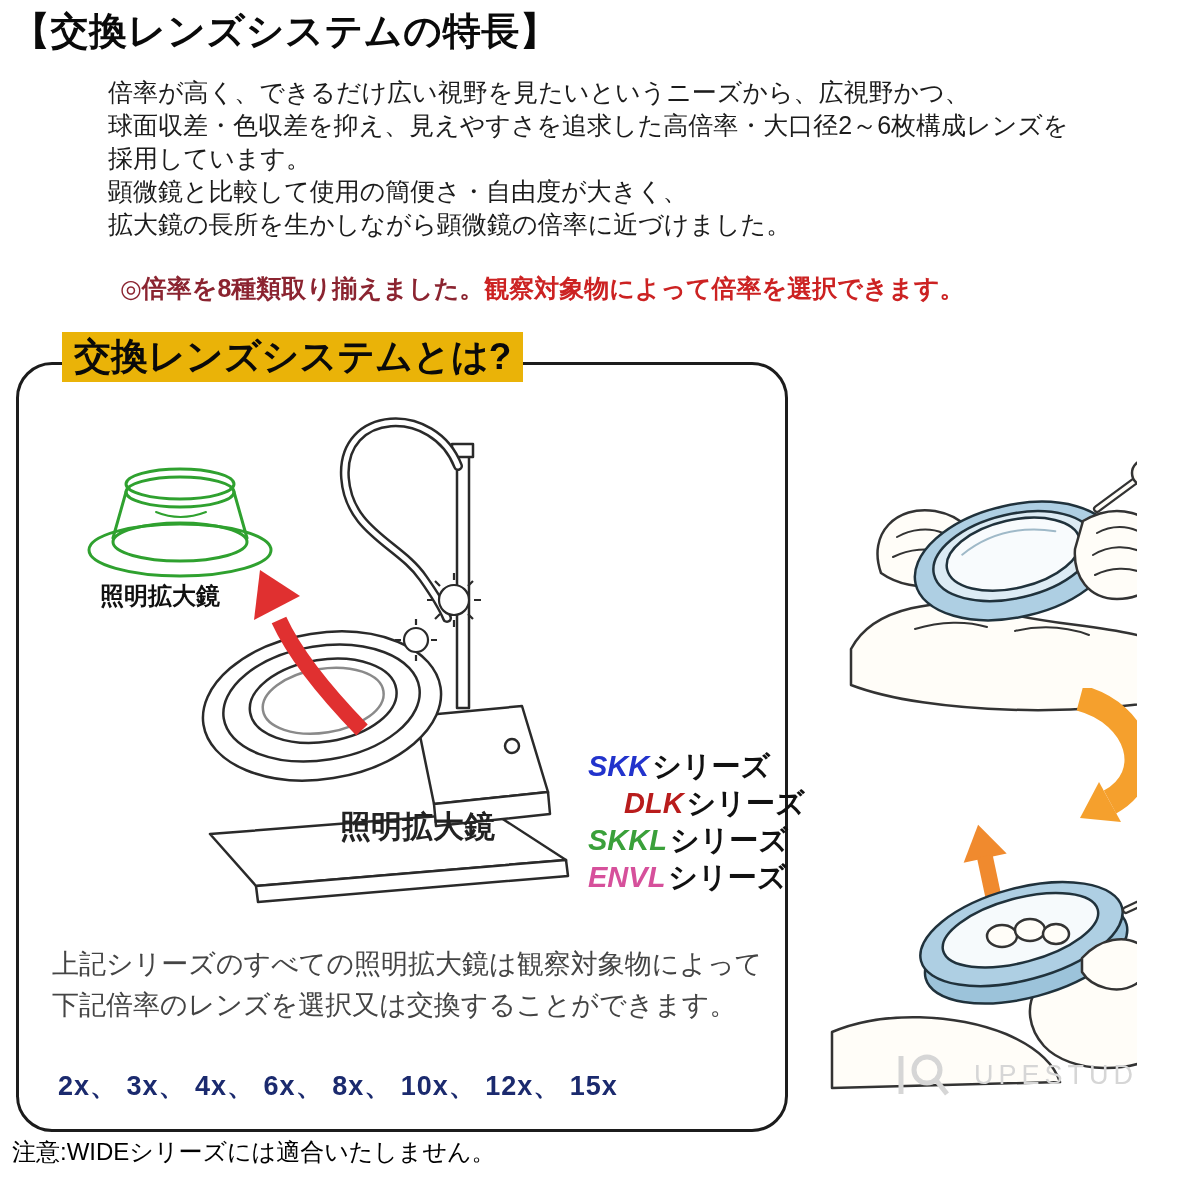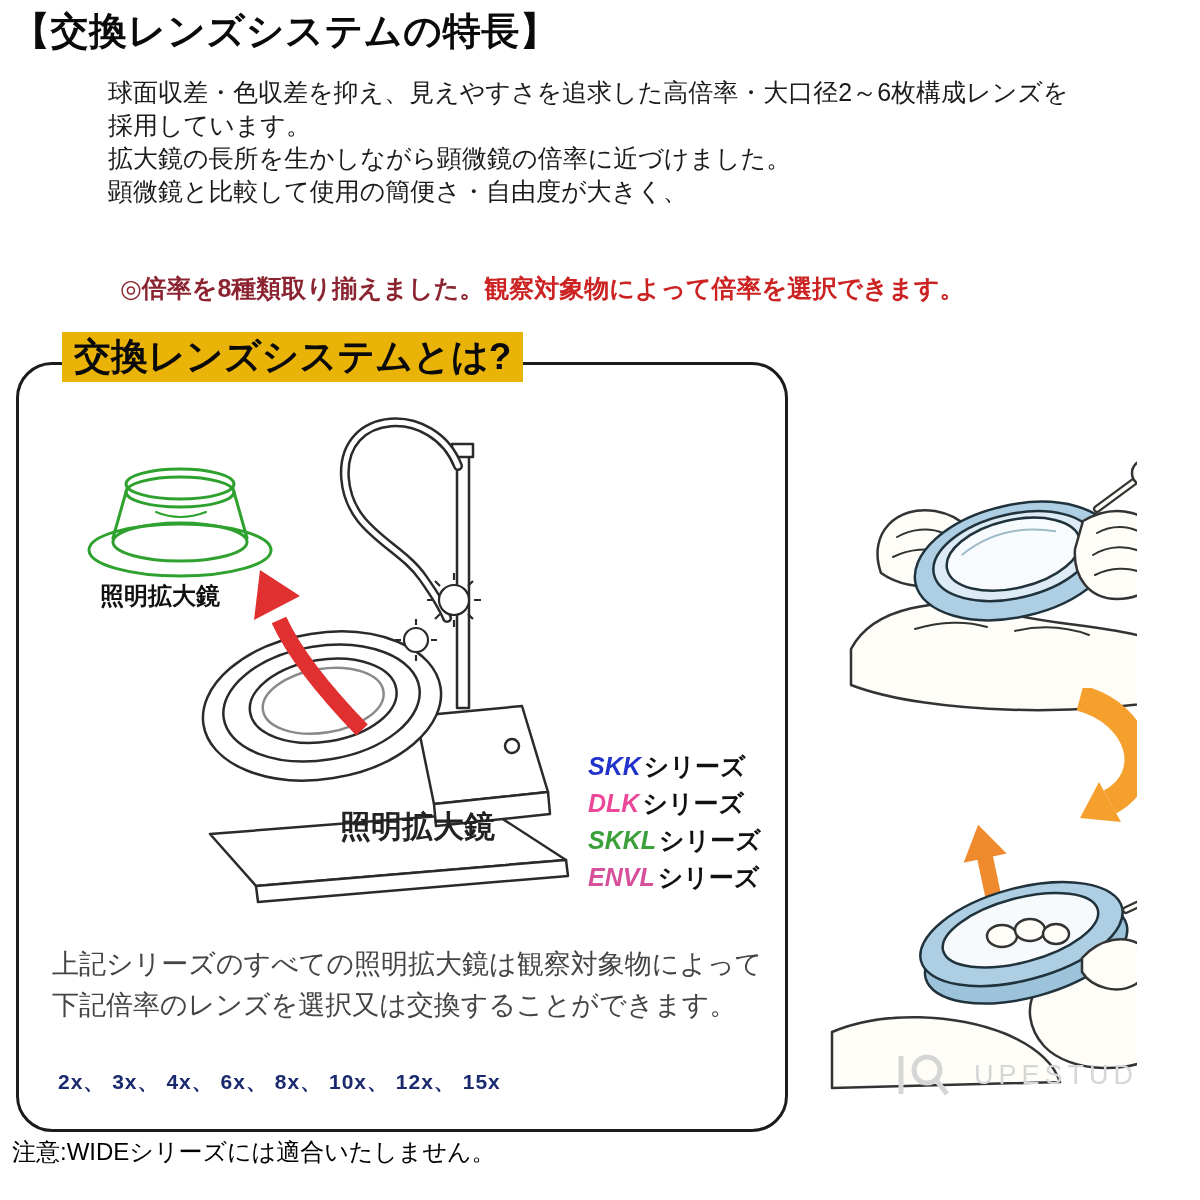--- a/index.html
+++ b/index.html
@@ -7,42 +7,43 @@
   body { font-family:"Liberation Sans","DejaVu Sans",sans-serif; }
   .page { position:relative; width:1137px; height:1200px; background:#ffffff; overflow:hidden; color:#111;border-radius:21px; }
   .abs { position:absolute; }
   .page-title { left:12px; top:6px; font-size:38px; font-weight:800; letter-spacing:0.5px; color:#0a0a0a; }
   .intro { left:108px; top:76px; font-size:25px; line-height:33px; font-weight:500; color:#1c1c1c; }
   .highlight { left:108px; top:272px; font-size:25px; font-weight:700;margin-left:12px; }
   .box { left:16px; top:362px; width:772px; height:770px; border:3px solid #1c1c1c; border-radius:36px; background:#fff; }
   .box-title { left:62px; top:332px; background:#eab308; padding:0 12px; font-size:37px; font-weight:800; z-index:3; color:#0a0a0a;text-align:center; }
   .label-lens { left:100px; top:580px; font-size:24px; font-weight:700; color:#111; z-index:2; }
   .label-magnifier { left:340px; top:806px; font-size:31px; font-weight:700; color:#222; z-index:2;text-align:right; }
-  .series { left:588px; top:748px; font-size:25px; font-weight:700; line-height:37px; z-index:2; }
+  .series { left:588px; top:748px; font-size:29px; font-weight:700; line-height:37px; z-index:2; }
   .series-name { font-style:italic; margin-right:3px; }
   .series-suffix { color:#111; }
   .desc { left:52px; top:944px; font-size:27px; line-height:41px; color:#444; font-weight:500; }
-  .mags { left:58px; top:1068px; font-size:21px; font-weight:700; letter-spacing:1px; }
+  .mags { left:58px; top:1068px; font-size:27px; font-weight:700; letter-spacing:1px; }
   .note { left:12px; top:1136px; font-size:24px; color:#000; font-weight:400; }
   .watermark { left:893px; top:1052px; display:flex; align-items:center; gap:17px; color:#d6d6d6; z-index:1; }
   .watermark-text { font-size:27px; letter-spacing:5px; font-weight:500; }
   svg.abs { display:block; }
 </style>
 </head>
 <body>
 
 <div class="page">
 
   <h1 class="abs page-title">【交換レンズシステムの特長】</h1>
 
   <div class="abs intro">
+    <div>倍率が高く、できるだけ広い視野を見たいというニーズから、広視野かつ、</div>
     <div>球面収差・色収差を抑え、見えやすさを追求した高倍率・大口径2～6枚構成レンズを</div>
     <div>採用しています。</div>
+    <div>顕微鏡と比較して使用の簡便さ・自由度が大きく、</div>
     <div>拡大鏡の長所を生かしながら顕微鏡の倍率に近づけました。</div>
-    <div>顕微鏡と比較して使用の簡便さ・自由度が大きく、</div>
   </div>
 
   <div class="abs highlight">
     <span style="color: rgb(139, 36, 48);">◎倍率を8種類取り揃えました。</span><span style="color: rgb(204, 34, 34);">観察対象物によって倍率を選択できます。</span>
   </div>
 
   <div class="abs box"></div>
   <div class="abs box-title">交換レンズシステムとは?</div>
 
   <svg class="abs" style="left:60px;top:392px" width="522" height="520" viewBox="0 0 522 520">
@@ -89,21 +90,21 @@
       <path d="M 302 338 Q 240 274 219 228" stroke="#e03030" stroke-width="16" fill="none"></path>
       <polygon points="200,178 240,204 194,228" fill="#e03030"></polygon>
     </g>
   </svg>
 
   <div class="abs label-lens">照明拡大鏡</div>
   <div class="abs label-magnifier">照明拡大鏡</div>
 
   <div class="abs series">
     <div><span class="series-name" style="color: rgb(34, 51, 204);">SKK</span><span class="series-suffix">シリーズ</span></div>
-    <div><span class="series-name" style="color: #ec4899;">DLK</span><span class="series-suffix">シリーズ</span></div>
+    <div><span class="series-name" style="color: #b91c1c; margin-left: 36px;">DLK</span><span class="series-suffix">シリーズ</span></div>
     <div><span class="series-name" style="color: rgb(58, 160, 58);">SKKL</span><span class="series-suffix">シリーズ</span></div>
     <div><span class="series-name" style="color: rgb(214, 80, 155);">ENVL</span><span class="series-suffix">シリーズ</span></div>
   </div>
 
   <div class="abs desc">
     <div>上記シリーズのすべての照明拡大鏡は観察対象物によって</div>
     <div>下記倍率のレンズを選択又は交換することができます。</div>
   </div>
 
   <div class="abs mags" style="color: rgb(27, 42, 110);">2x、 3x、 4x、 6x、 8x、 10x、 12x、 15x</div>

